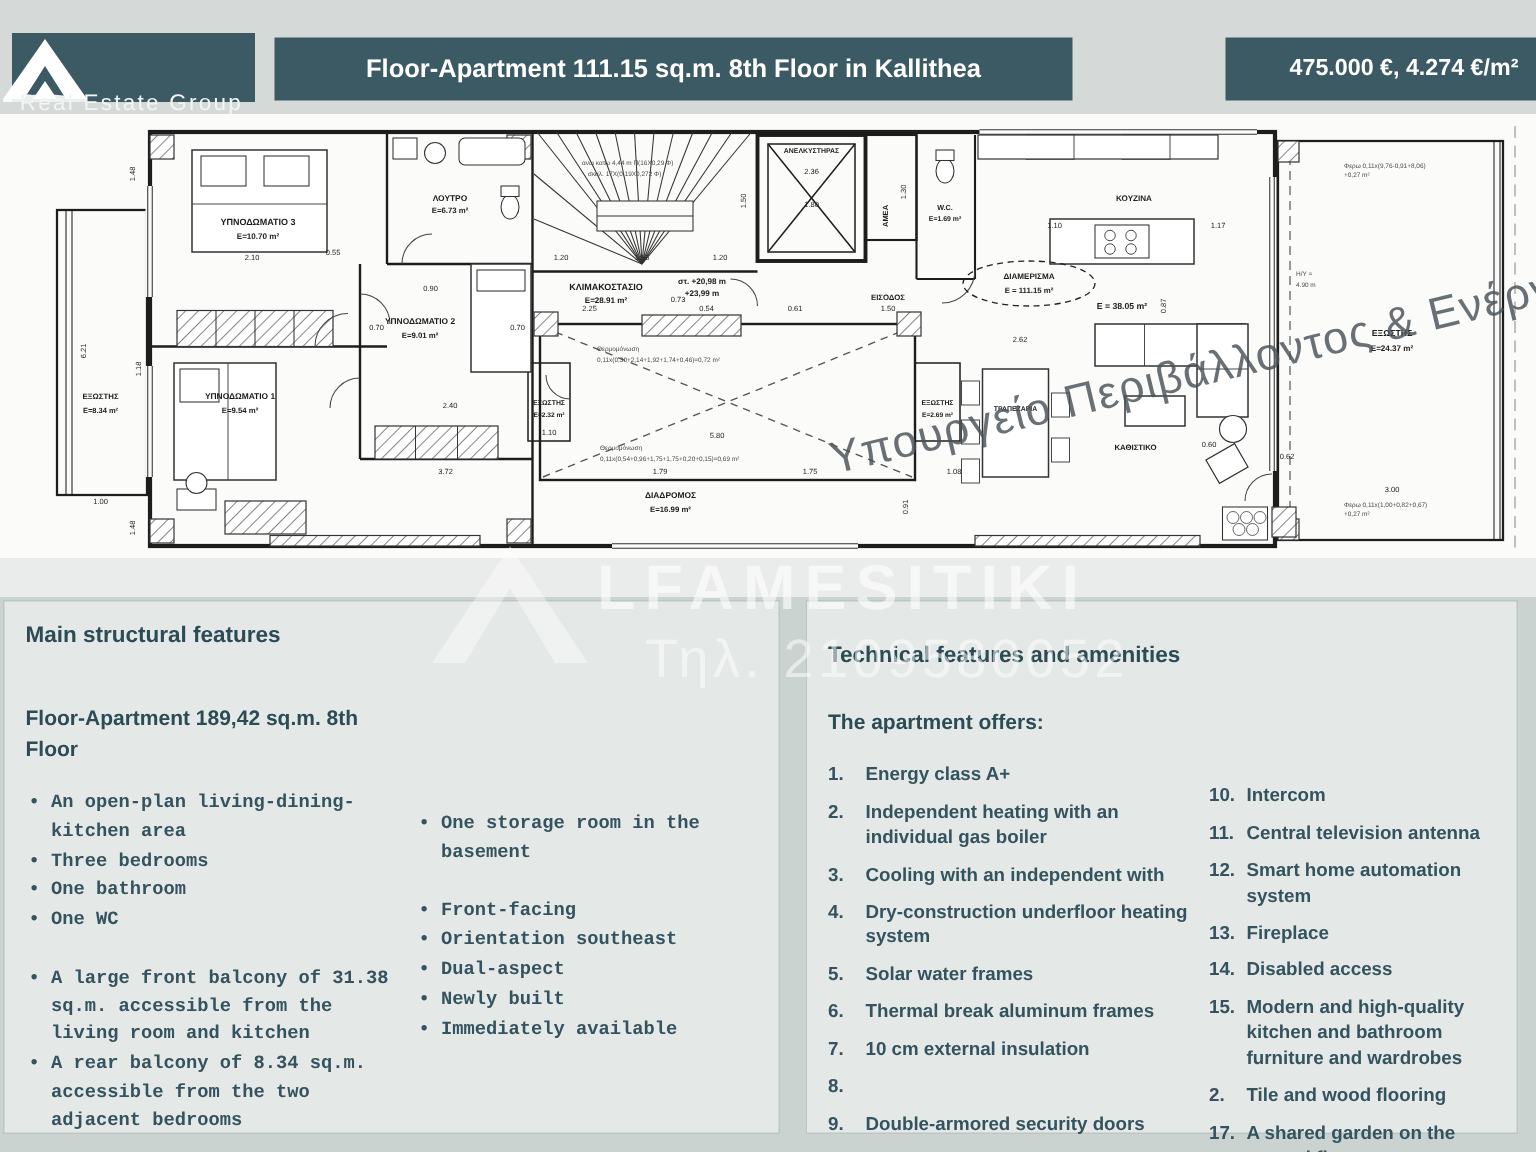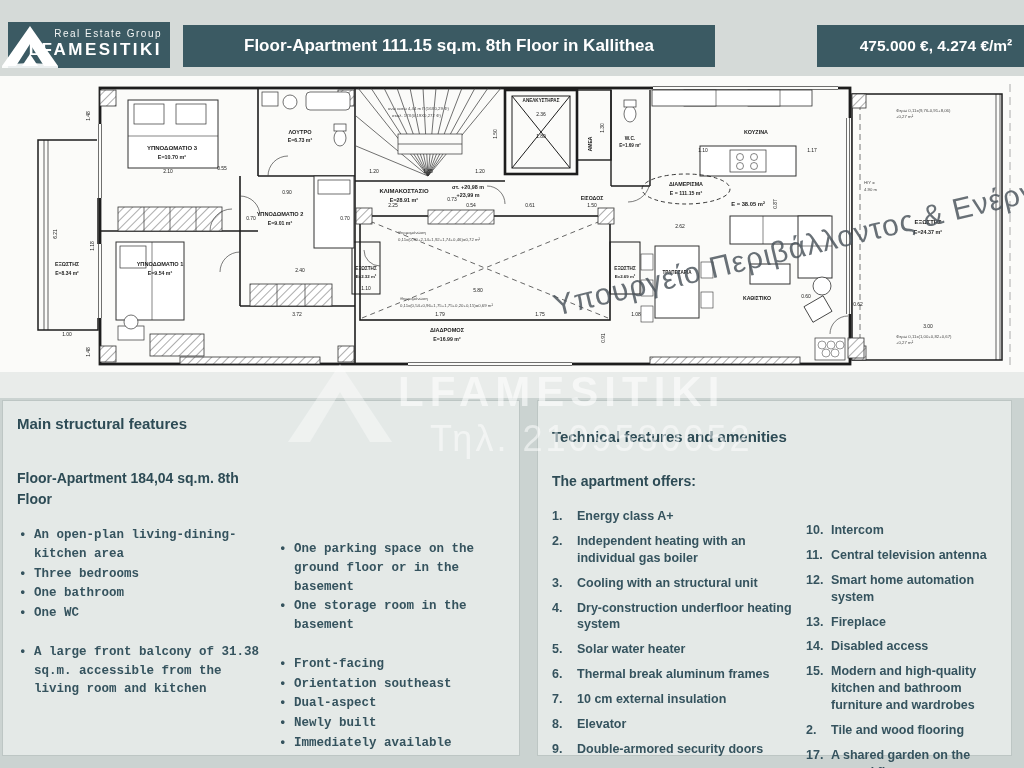--- a/index.html
+++ b/index.html
@@ -3,21 +3,21 @@
 <meta charset="utf-8">
 <style>
   * { margin:0; padding:0; box-sizing:border-box; }
   html,body { width:1024px; height:768px; }
   body { font-family:"Liberation Sans", sans-serif; background:#d5dad8; position:relative; overflow:hidden; }
 
   
   .hdr-box { position:absolute; background:#3b5a63; color:#fff; }
   .logo-box { left:8px; top:22px; width:162px; height:46px; }
   .logo-text { position:absolute; right:8px; top:6px; text-align:right; }
-  .logo-line1 { font-size:10px; letter-spacing:1.5px; color:#f2f5f4; }
+  .logo-line1 { font-size:15px; letter-spacing:1.5px; color:#f2f5f4;margin-top:32px; }
   .logo-line2 { font-size:17px; font-weight:bold; letter-spacing:2.5px; margin-top:1px; }
   .logo-a { position:absolute; left:-8px; top:2px; }
   .title-box { left:183px; top:25px; width:532px; height:42px; display:flex; align-items:center; justify-content:center; font-size:17px; font-weight:bold; }
   .price-box { left:817px; top:25px; width:238px; height:42px; display:flex; align-items:center; justify-content:center; font-size:15.5px; font-weight:bold; }
 
   
   .plan { position:absolute; left:0; top:76px; width:1024px; height:322px; background:#fafaf8; }
   svg text { font-family:"Liberation Sans", sans-serif; }
   .plbl  { font-weight:700; fill:#1b1b1b; text-anchor:middle; }
   .dim   { font-size:5px; fill:#222; text-anchor:middle; }
@@ -358,36 +358,36 @@
 <svg class="wm-tri" width="112" height="86" viewBox="0 0 112 86">
   <polygon points="2,82 54,4 106,82 84,82 54,32 24,82" fill="rgba(255,255,255,0.8)"></polygon>
 </svg>
 <div class="wm-brand">LFAMESITIKI</div>
 <div class="wm-phone">Τηλ. 2109580052</div>
 
 <div class="bottom">
 
   <div class="panel panel-left">
     <h2>Main structural features</h2>
-    <div class="subtitle">Floor-Apartment 184,04 sq.m. 8th Floor</div>
+    <div class="subtitle">Floor-Apartment 189,42 sq.m. 8th Floor</div>
     <div class="cols">
       <div class="colA">
         <ul class="blist">
             <li>An open-plan living-dining-kitchen area</li>
             <li>Three bedrooms</li>
             <li>One bathroom</li>
             <li>One WC</li>
           </ul>
         <ul class="blist gap">
             <li>A large front balcony of 31.38 sq.m. accessible from the living room and kitchen</li>
+            <li>A rear balcony of 8.34 sq.m. accessible from the two adjacent bedrooms</li>
           </ul>
       </div>
       <div class="colB">
         <ul class="blist">
-            <li>One parking space on the ground floor or in the basement</li>
             <li>One storage room in the basement</li>
           </ul>
         <ul class="blist gap">
             <li>Front-facing</li>
             <li>Orientation southeast</li>
             <li>Dual-aspect</li>
             <li>Newly built</li>
             <li>Immediately available</li>
           </ul>
       </div>
@@ -403,41 +403,40 @@
             <li>
               <span class="num">1.</span>
               <span class="itxt">Energy class A+</span>
             </li>
             <li>
               <span class="num">2.</span>
               <span class="itxt">Independent heating with an individual gas boiler</span>
             </li>
             <li>
               <span class="num">3.</span>
-              <span class="itxt">Cooling with an structural unit</span>
+              <span class="itxt">Cooling with an independent with</span>
             </li>
             <li>
               <span class="num">4.</span>
               <span class="itxt">Dry-construction underfloor heating system</span>
             </li>
             <li>
               <span class="num">5.</span>
-              <span class="itxt">Solar water heater</span>
+              <span class="itxt">Solar water frames</span>
             </li>
             <li>
               <span class="num">6.</span>
               <span class="itxt">Thermal break aluminum frames</span>
             </li>
             <li>
               <span class="num">7.</span>
               <span class="itxt">10 cm external insulation</span>
             </li>
             <li>
               <span class="num">8.</span>
-              <span class="itxt">Elevator</span>
             </li>
             <li>
               <span class="num">9.</span>
               <span class="itxt">Double-armored security doors</span>
             </li>
           </ol>
       </div>
       <div class="colB">
         <ol class="nlist">
             <li>

